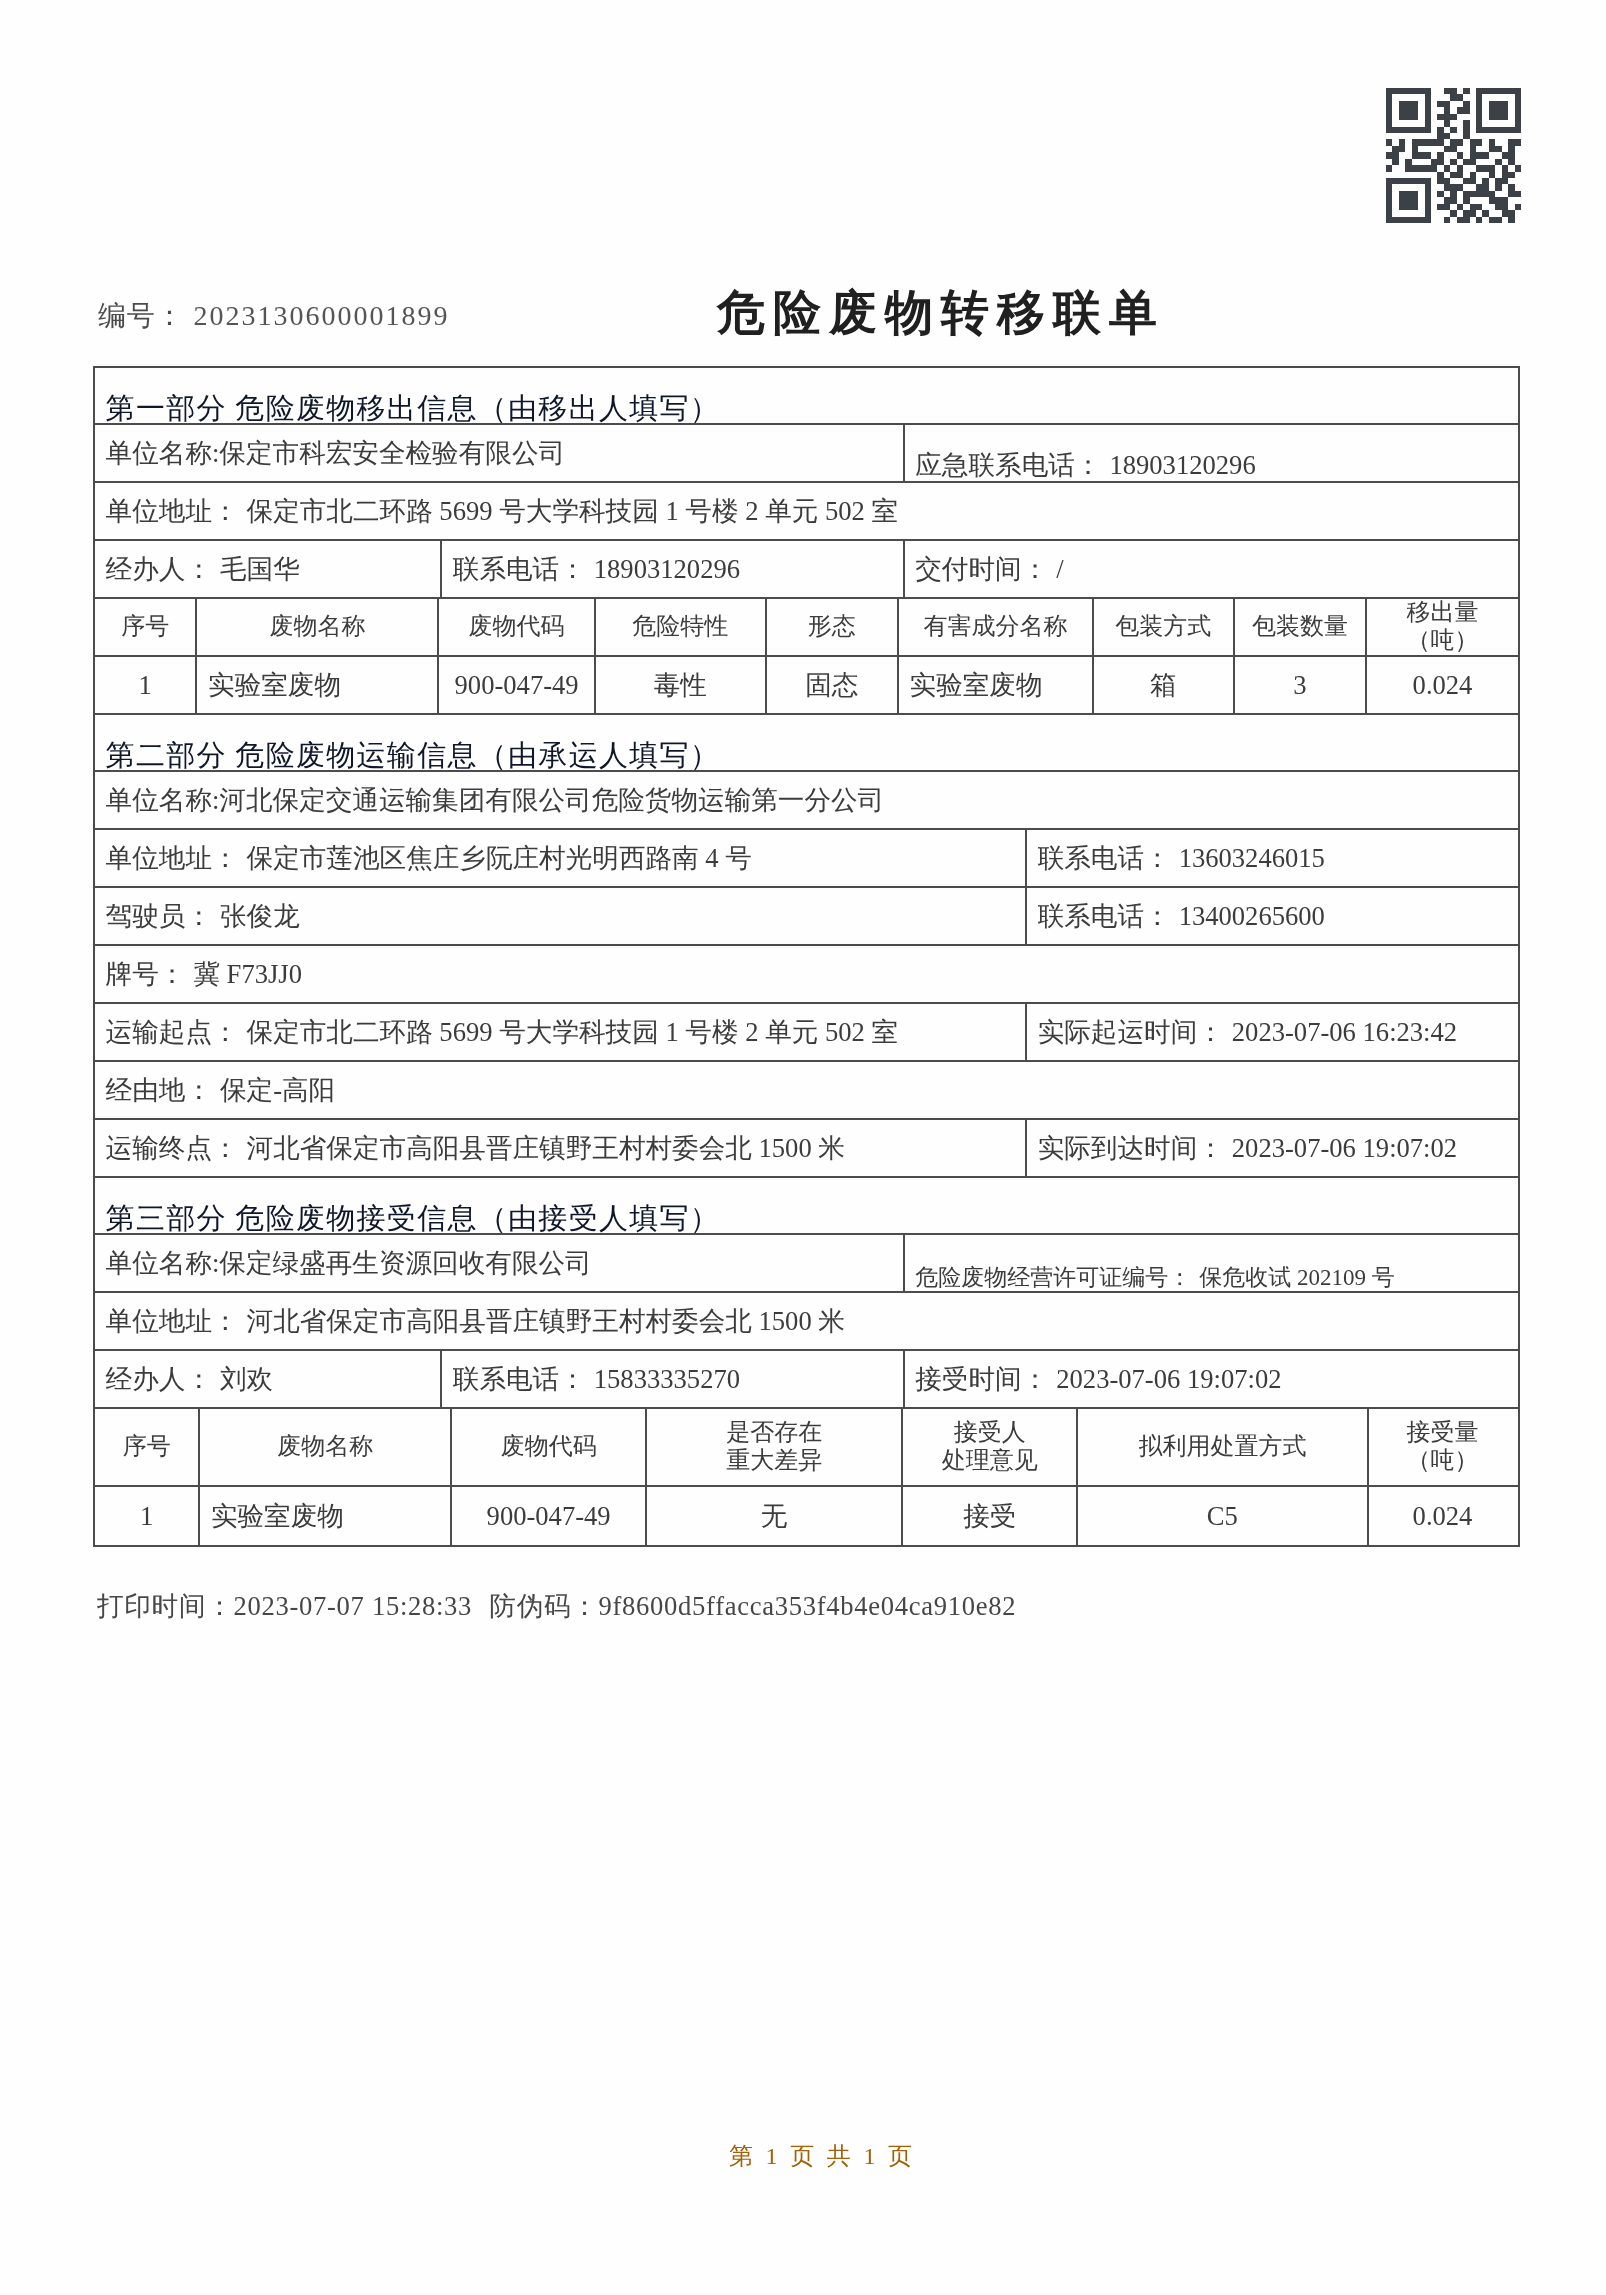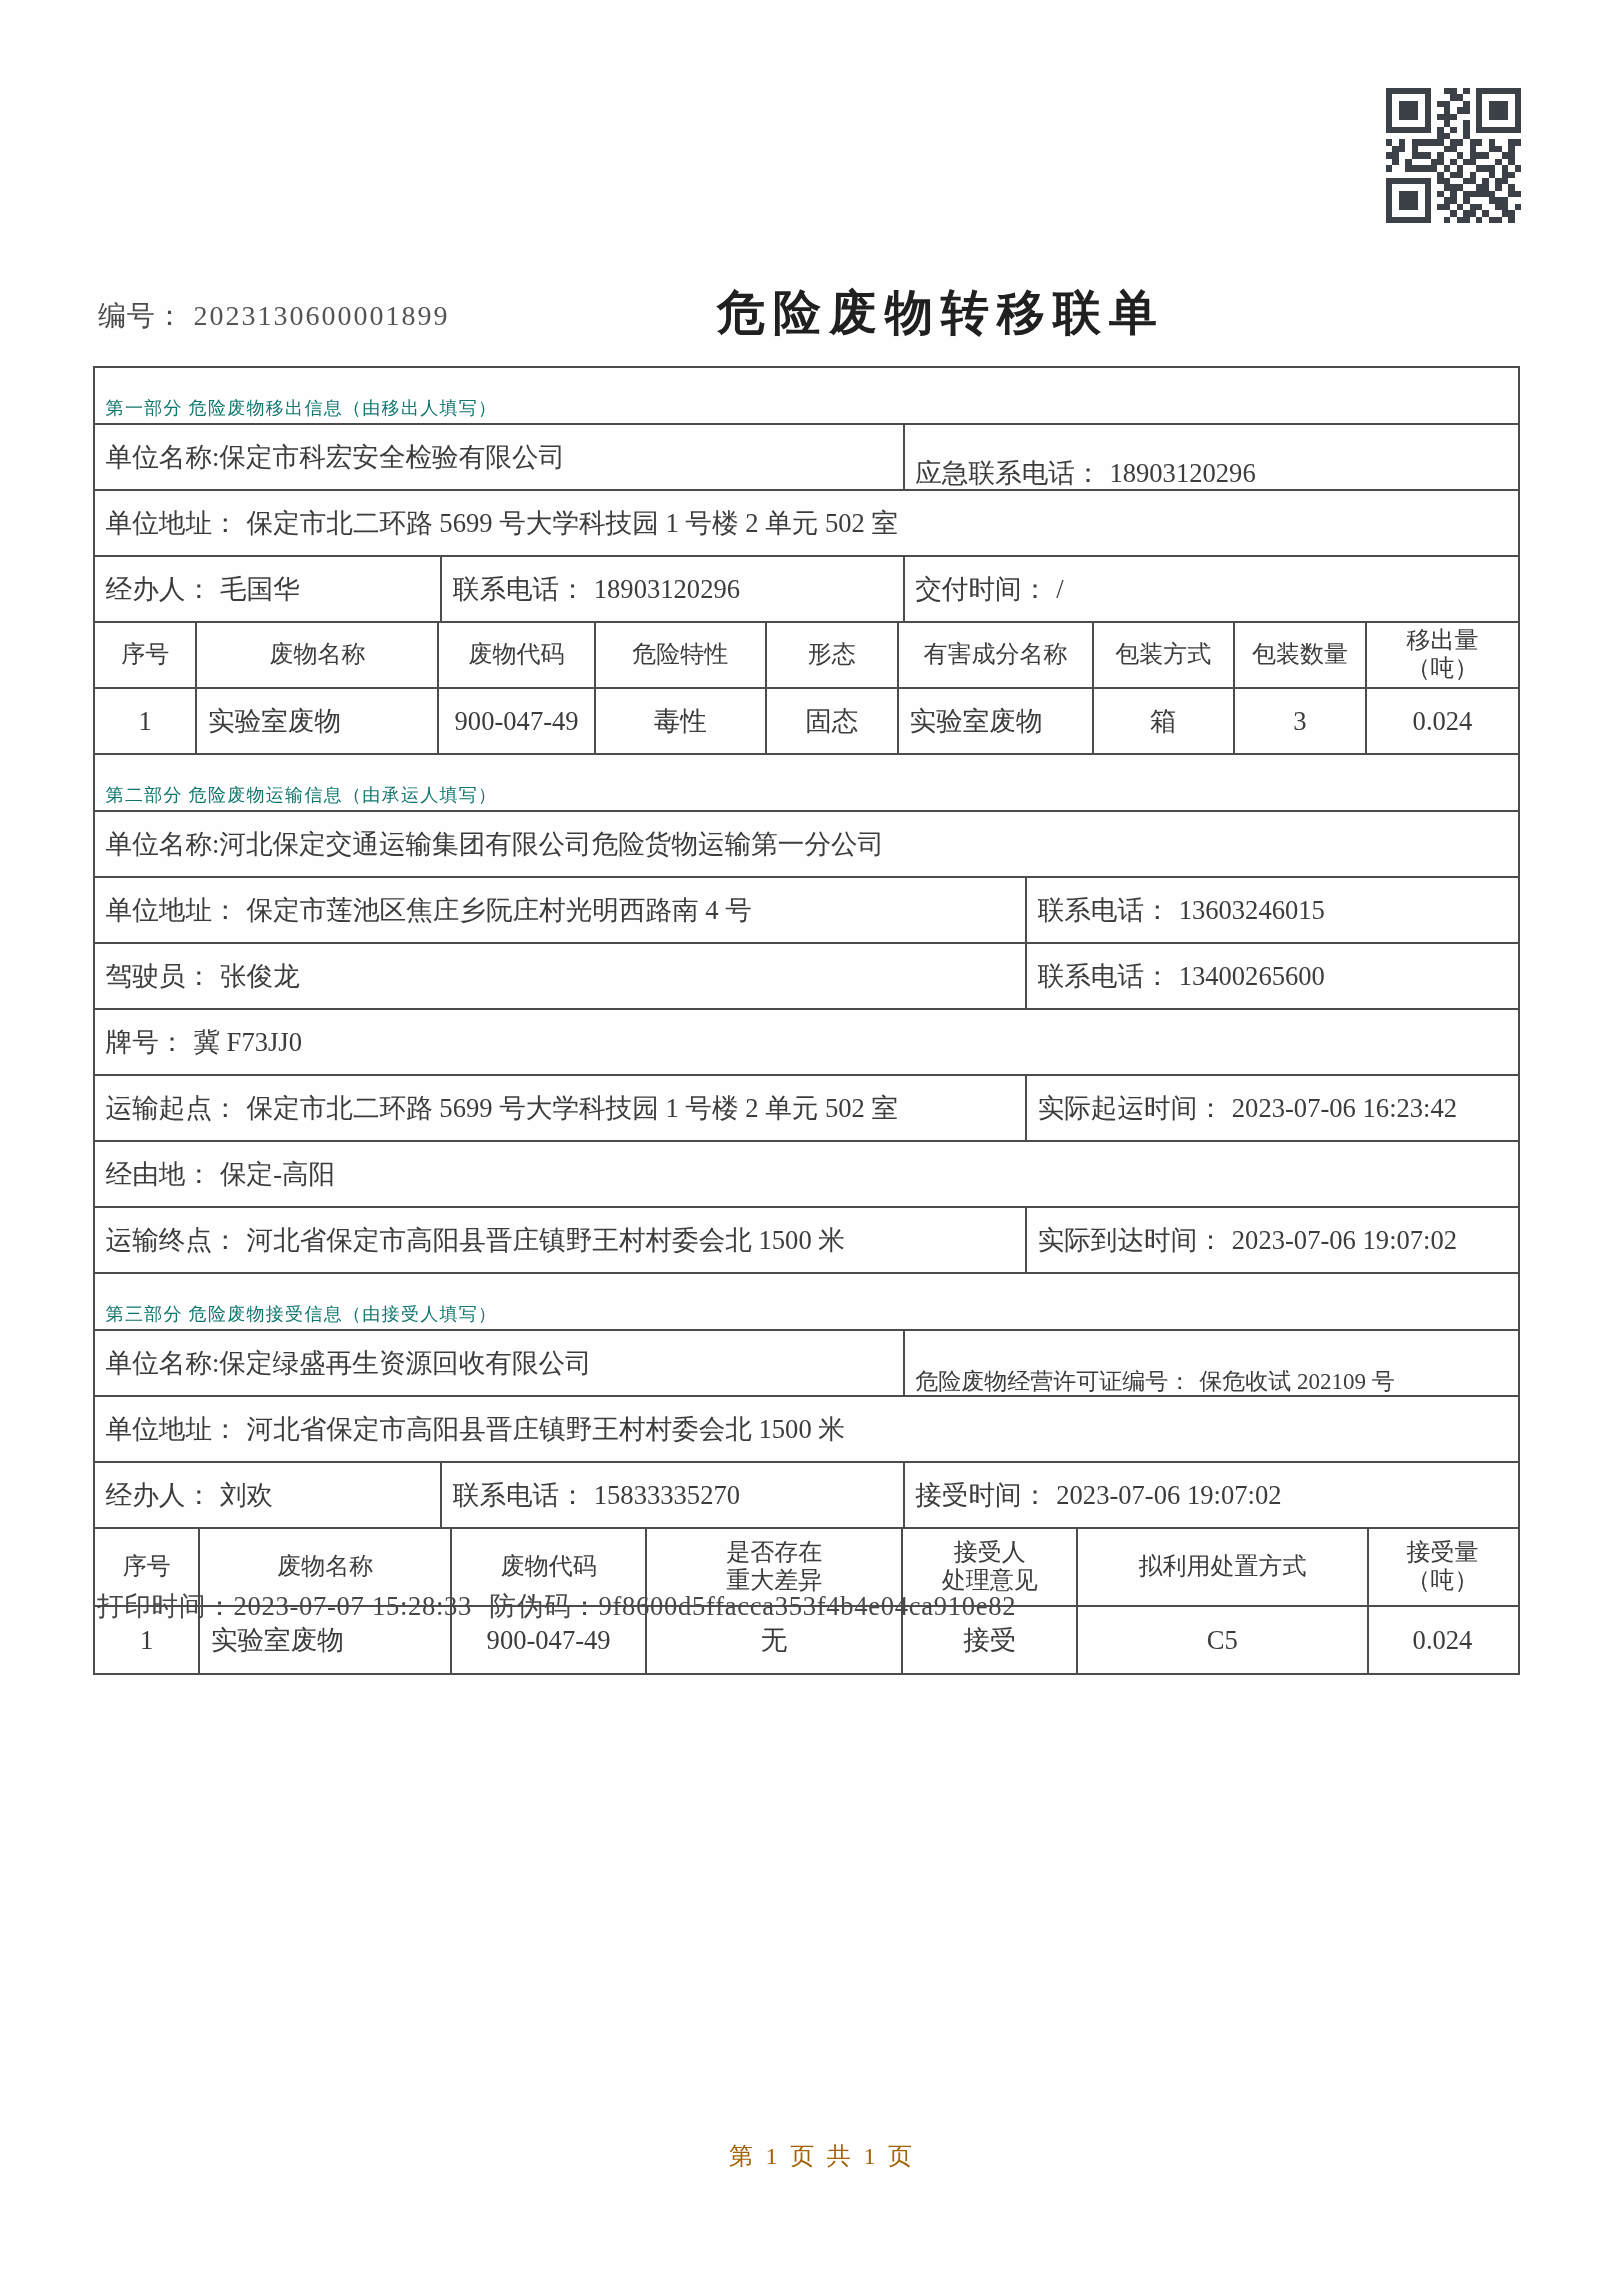--- a/index.html
+++ b/index.html
@@ -17,26 +17,26 @@
   .qr i{display:block;}
   .qr i.on{background:#3b4147;}
   
   .main-table{position:absolute;left:93px;top:366px;width:1427px;border:2.7px solid #4c4c4c;box-sizing:border-box;background:#fefefe;}
   .tr{display:flex;border-bottom:2px solid #4c4c4c;box-sizing:border-box;}
   .tr:last-child{border-bottom:none;}
   .td{box-sizing:border-box;border-right:2px solid #4c4c4c;padding:0 10.6px;display:flex;align-items:center;font-size:26.6px;line-height:1.15;white-space:nowrap;overflow:hidden;}
   .td:last-child{border-right:none;}
   .c{justify-content:center;text-align:center;}
   .th{font-size:24px;white-space:pre-line;padding:0 4px;}
-  .sec{font-size:18px;color:#0f766e;letter-spacing:1.3px;margin-top:26px;}
+  .sec{font-size:29px;color:#0f172a;letter-spacing:1.3px;margin-top:26px;}
   .v{margin-left:8px;}
   .small{font-size:23px;}
   
   .h-sec{height:57px;}
-  .h-row{height:66px;}
+  .h-row{height:58px;}
   .h-th2{height:78px;}
   
   .w-n1{width:56.9%;} .w-n2{width:43.1%;align-items:flex-end;}
   .w-a1{width:24.4%;} .w-a2{width:32.5%;} .w-a3{width:43.1%;}
   .w-b1{width:65.5%;} .w-b2{width:34.5%;}
   .w-full{width:100%;}
   
   .t1c1{width:7.2%;} .t1c2{width:17%;} .t1c3{width:11%;} .t1c4{width:12%;} .t1c5{width:9.3%;}
   .t1c6{width:13.7%;} .t1c7{width:9.9%;} .t1c8{width:9.3%;} .t1c9{width:10.6%;}
   

